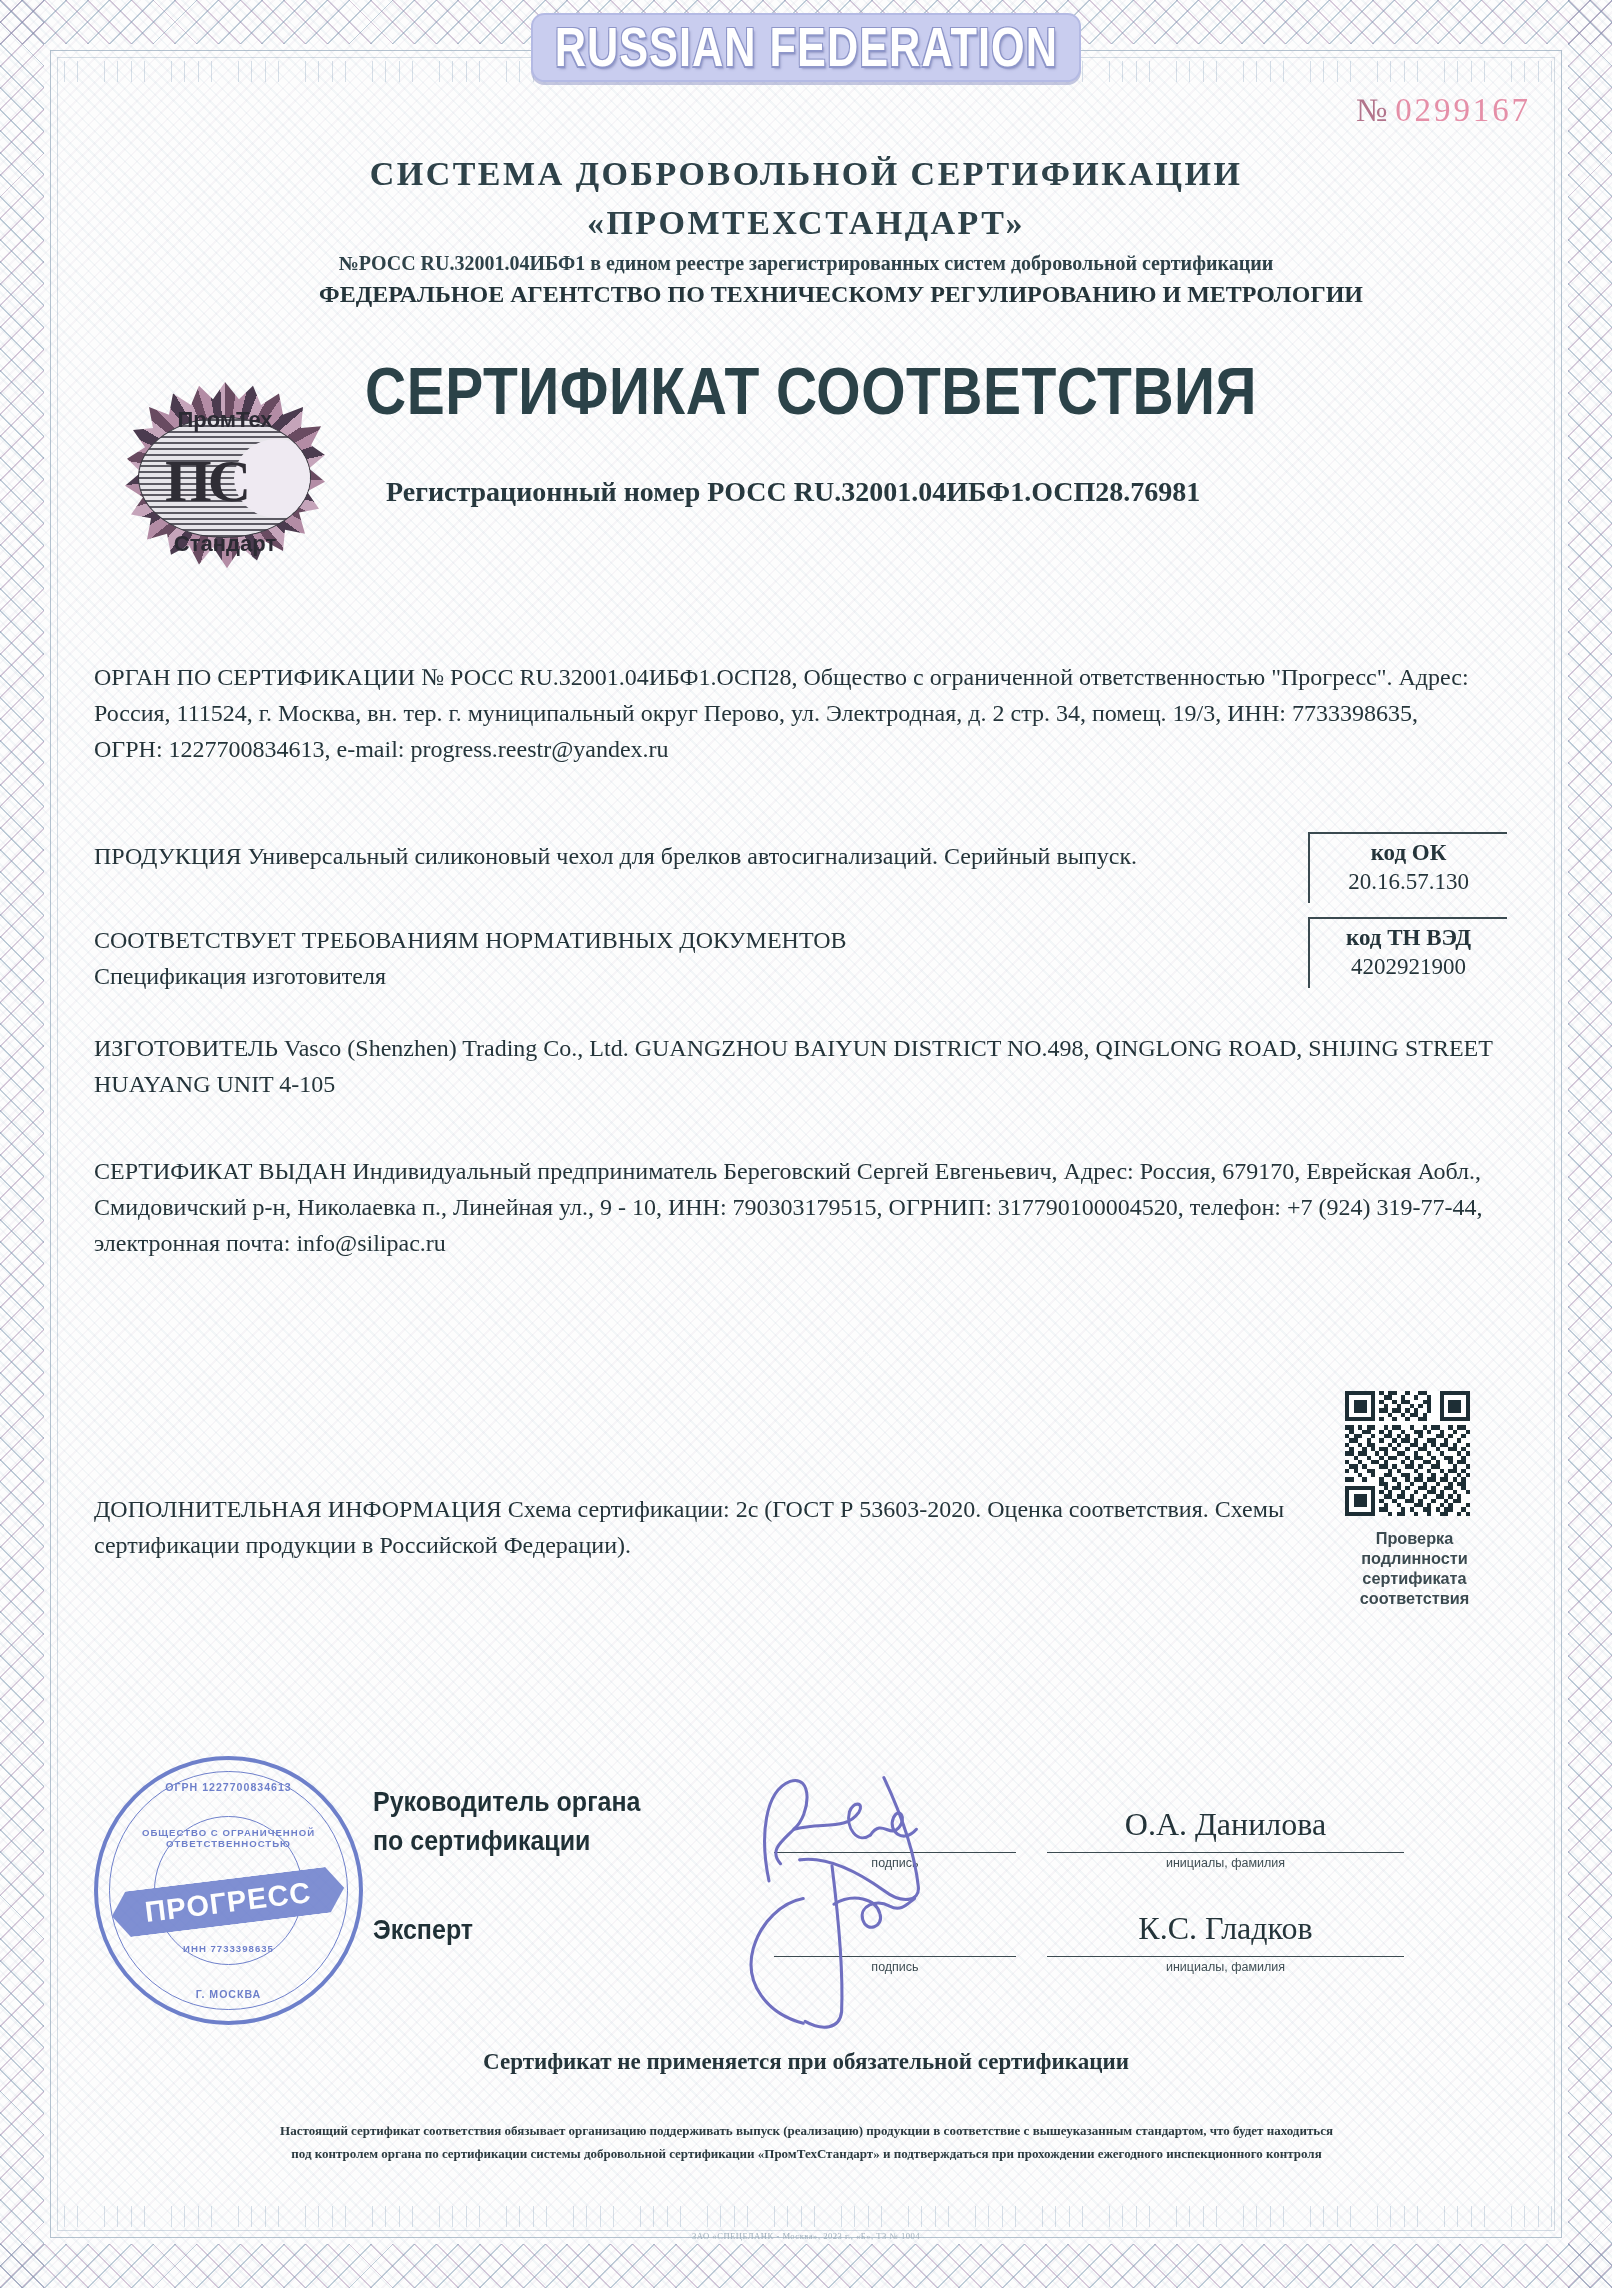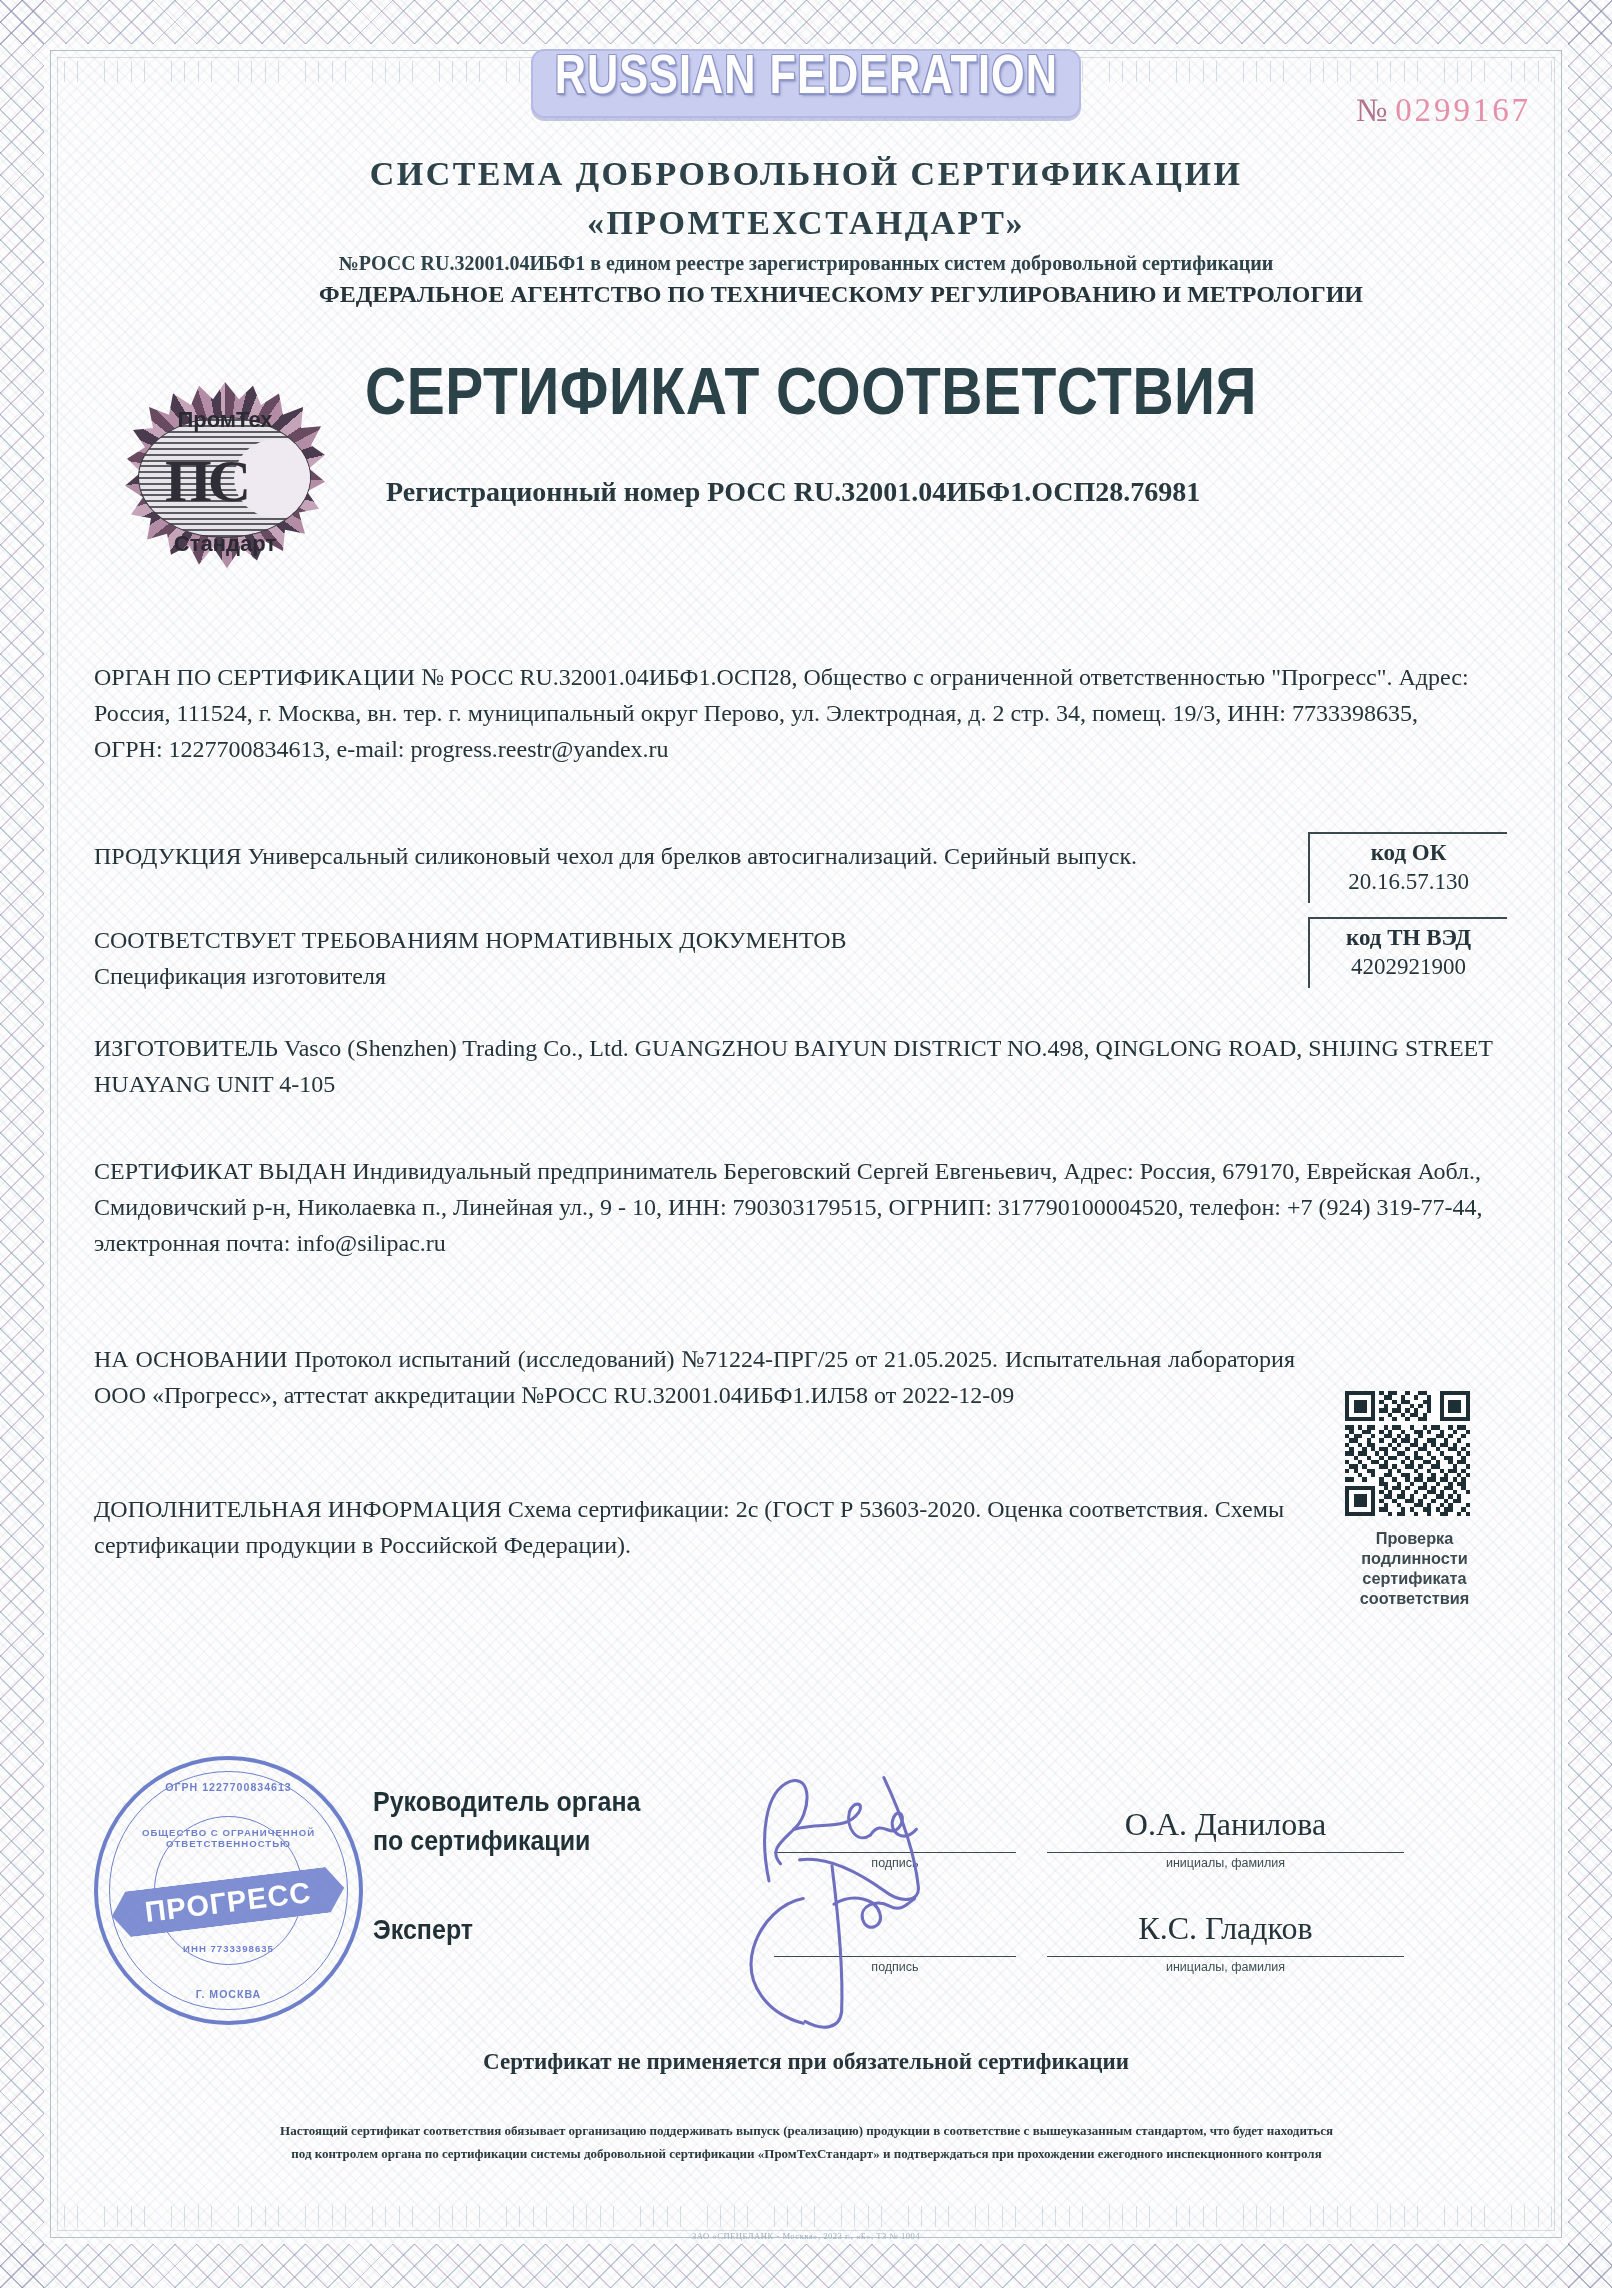--- a/index.html
+++ b/index.html
@@ -78,23 +78,22 @@
   }
 
   
   .rf-ribbon {
     position: absolute;
     left: 531px; top: 13.4px;
     width: 550px; height: 69px;
     background: #c9cdef;
     border: 2.9px solid #b4bae4;
     border-radius: 13.4px;
-    display: flex; align-items: flex-start; justify-content: center;
+    display: flex; align-items: center; justify-content: center;
     box-shadow: 0 2.9px 0 rgba(150,155,200,0.55);
-    margin-top: 36px;
   }
   .rf-ribbon span {
     font-family: "Liberation Sans", sans-serif;
     font-weight: bold;
     font-size: 42px;
     letter-spacing: 1px;
     color: #ffffff;
     text-shadow:
       -1px -1px 0 #8e96c9, 1px -1px 0 #8e96c9,
       -1px  1px 0 #8e96c9, 1px  1px 0 #8e96c9,
@@ -451,24 +450,20 @@
     <div class="sect" style="top:1030px; width:1403px;">
       <b>ИЗГОТОВИТЕЛЬ</b>
       <span>Vasco (Shenzhen) Trading Co., Ltd. GUANGZHOU BAIYUN DISTRICT NO.498, QINGLONG ROAD, SHIJING STREET HUAYANG UNIT 4-105</span>
     </div>
 
     <div class="sect" style="top:1153px; width:1403px;">
       <b>СЕРТИФИКАТ ВЫДАН</b>
       <span>Индивидуальный предприниматель Береговский Сергей Евгеньевич, Адрес: Россия, 679170, Еврейская Аобл., Смидовичский р-н, Николаевка п., Линейная ул., 9 - 10, ИНН: 790303179515, ОГРНИП: 317790100004520, телефон: +7 (924) 319-77-44, электронная почта: info@silipac.ru</span>
     </div>
 
-    <div class="sect jst" style="top:1341px; width:1201px;">
-      <b>НА ОСНОВАНИИ</b>
-      <span>Протокол испытаний (исследований) №71224-ПРГ/25 от 21.05.2025. Испытательная лаборатория ООО «Прогресс», аттестат аккредитации №РОСС RU.32001.04ИБФ1.ИЛ58 от 2022-12-09</span>
-    </div>
 
     <div class="sect" style="top:1491px; width:1201px;">
       <b>ДОПОЛНИТЕЛЬНАЯ ИНФОРМАЦИЯ</b>
       <span>Схема сертификации: 2с (ГОСТ Р 53603-2020. Оценка соответствия. Схемы сертификации продукции в Российской Федерации).</span>
     </div>
 
     <div class="qr-wrap">
       <svg class="qr" viewBox="0 0 29 29" shape-rendering="crispEdges">
         <rect width="29" height="29" fill="#ffffff"></rect>
         <g fill="#1d2e35">

